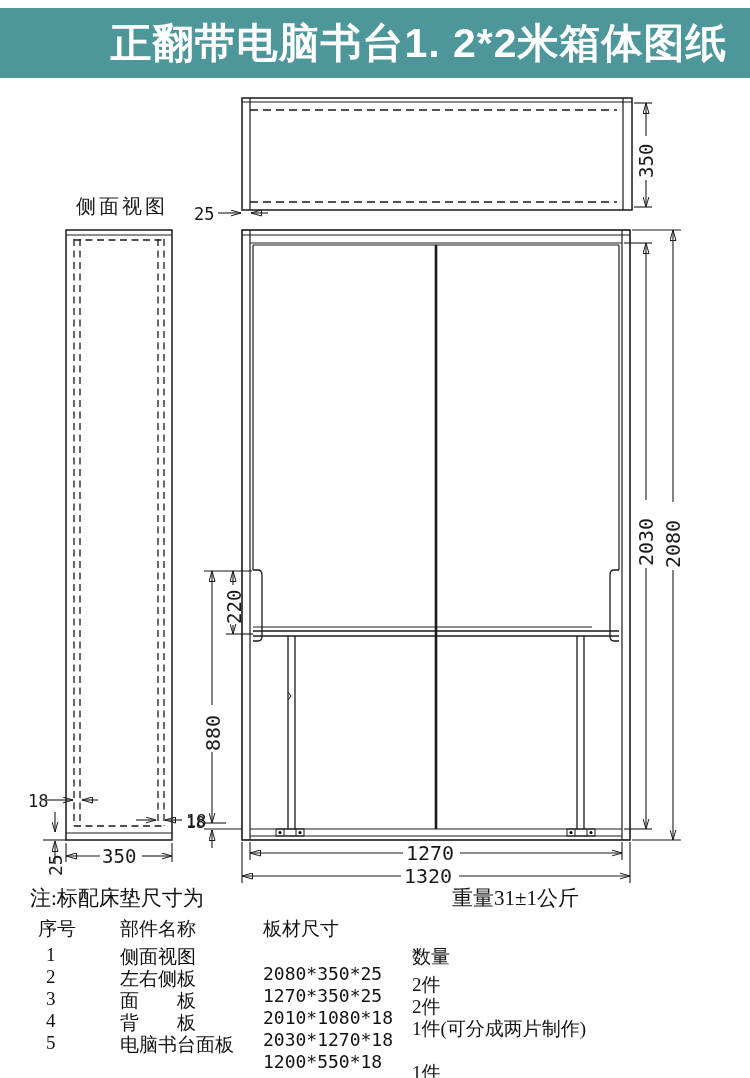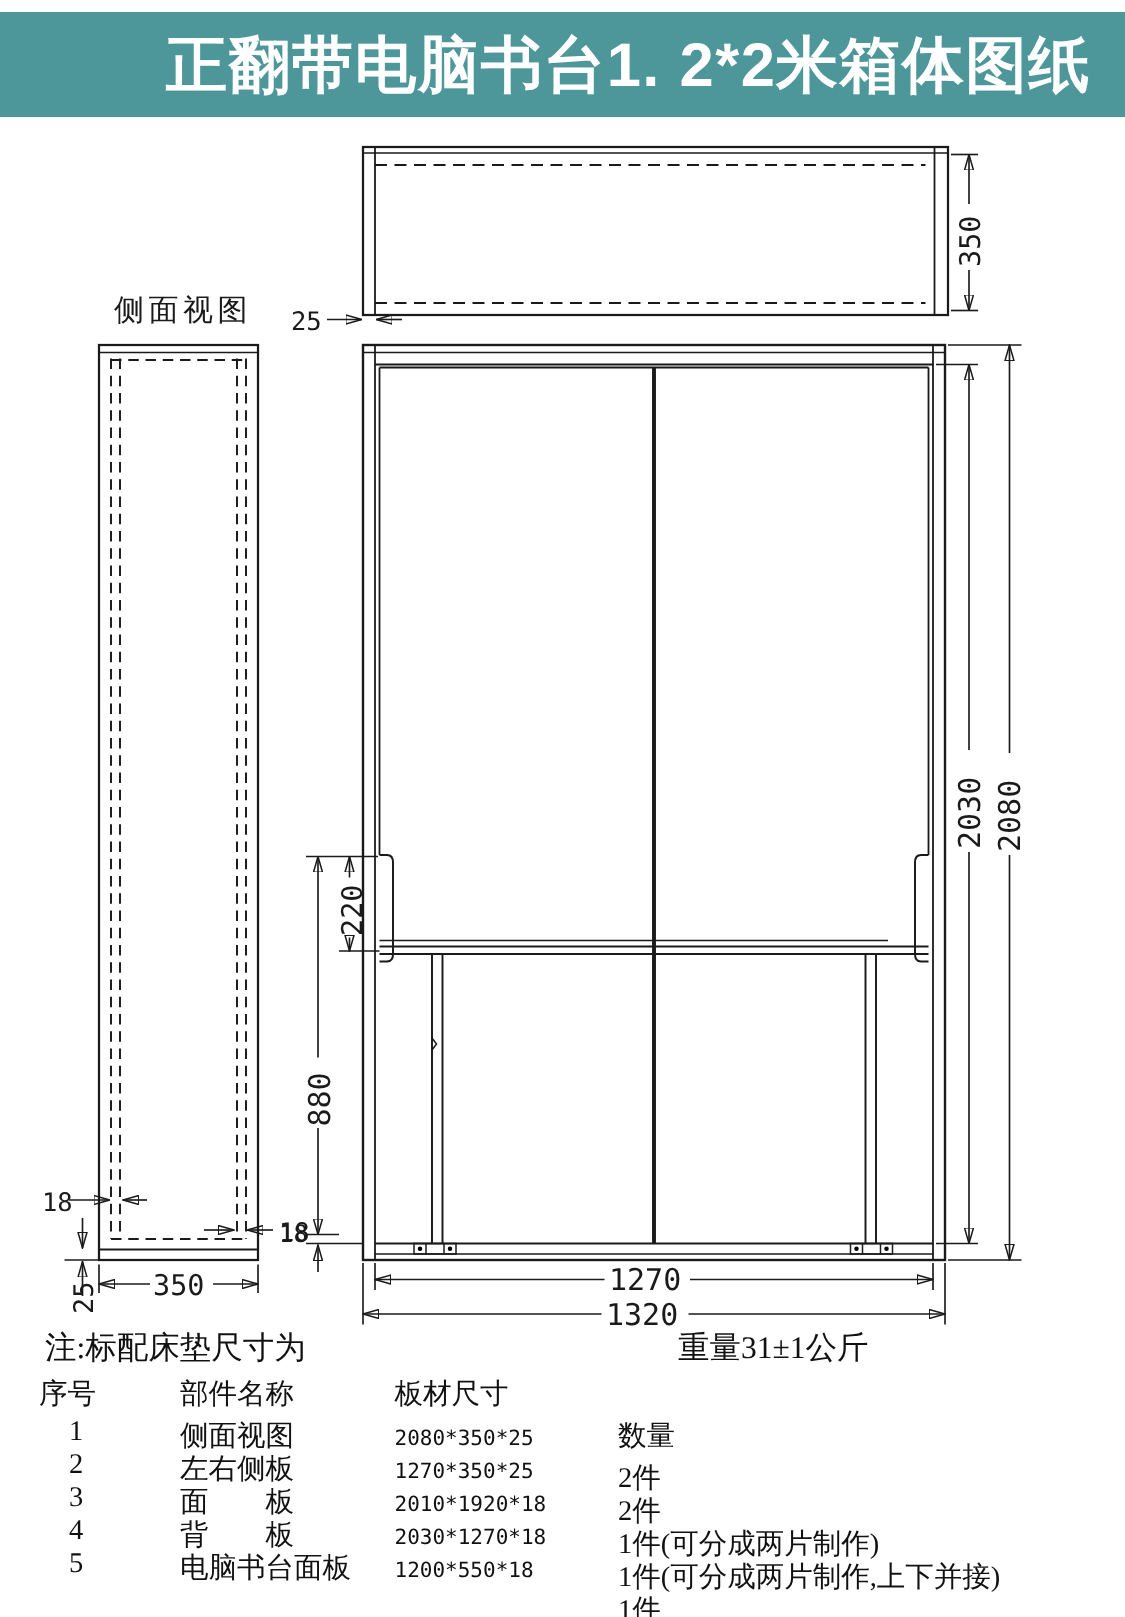--- a/index.html
+++ b/index.html
@@ -11,22 +11,22 @@
           font-size:41px;color:#ffffff;letter-spacing:1px;white-space:nowrap;}
   svg{position:absolute;left:0;top:0;}
   svg line, svg rect, svg path, svg polyline{stroke:#1a1a1a;fill:none;}
   .dimtxt{font-family:"DejaVu Sans Mono","Liberation Mono",monospace;fill:#1a1a1a;stroke:none;}
   .cjk{font-family:"Liberation Serif","DejaVu Serif",serif;fill:#1a1a1a;stroke:none;}
   .note{position:absolute;left:0;top:884px;width:710px;height:26px;font-size:21px;}
   .note span{position:absolute;white-space:nowrap;}
   .n1{left:30px;} .n2{left:248px;font-family:"DejaVu Sans Mono","Liberation Mono",monospace;font-size:20px;top:1px;} .n3{left:452px;text-align:center;}
   .trow{position:absolute;left:0;width:750px;height:24px;font-size:19px;}
   .trow span{position:absolute;white-space:nowrap;}
-  .h1{left:26px;} .c1{left:46px;} .c2{left:120px;} .c3{left:263px;} .c4{left:412px;margin-top:28px;}
-  .sizecell{font-family:"DejaVu Sans Mono","Liberation Mono",monospace;font-size:14px;top:7px;}
+  .h1{left:38px;} .c1{left:46px;} .c2{left:120px;} .c3{left:263px;} .c4{left:412px;margin-top:28px;}
+  .sizecell{font-family:"DejaVu Sans Mono","Liberation Mono",monospace;font-size:18px;top:19px;}
 </style>
 </head>
 <body>
 
 <div class="page">
 
   <div class="banner">
     <span class="banner-title">正翻带电脑书台1. 2*2米箱体图纸</span>
   </div>
 
@@ -228,28 +228,27 @@
   </div>
   <div class="trow" style="top:966px">
     <span class="c1">2</span>
     <span class="c2">左右侧板</span>
     <span class="c3 sizecell">1270*350*25</span>
     <span class="c4">2件</span>
   </div>
   <div class="trow" style="top:988px">
     <span class="c1">3</span>
     <span class="c2">面　　板</span>
-    <span class="c3 sizecell">2010*1920*18</span>
+    <span class="c3 sizecell">2010*1080*18</span>
     <span class="c4">1件(可分成两片制作)</span>
   </div>
   <div class="trow" style="top:1010px">
     <span class="c1">4</span>
     <span class="c2">背　　板</span>
     <span class="c3 sizecell">2030*1270*18</span>
-    <span class="c4">1件(可分成两片制作,上下并接)</span>
   </div>
   <div class="trow" style="top:1032px">
     <span class="c1">5</span>
     <span class="c2">电脑书台面板</span>
     <span class="c3 sizecell">1200*550*18</span>
     <span class="c4">1件</span>
   </div>
 
 </div>
 

